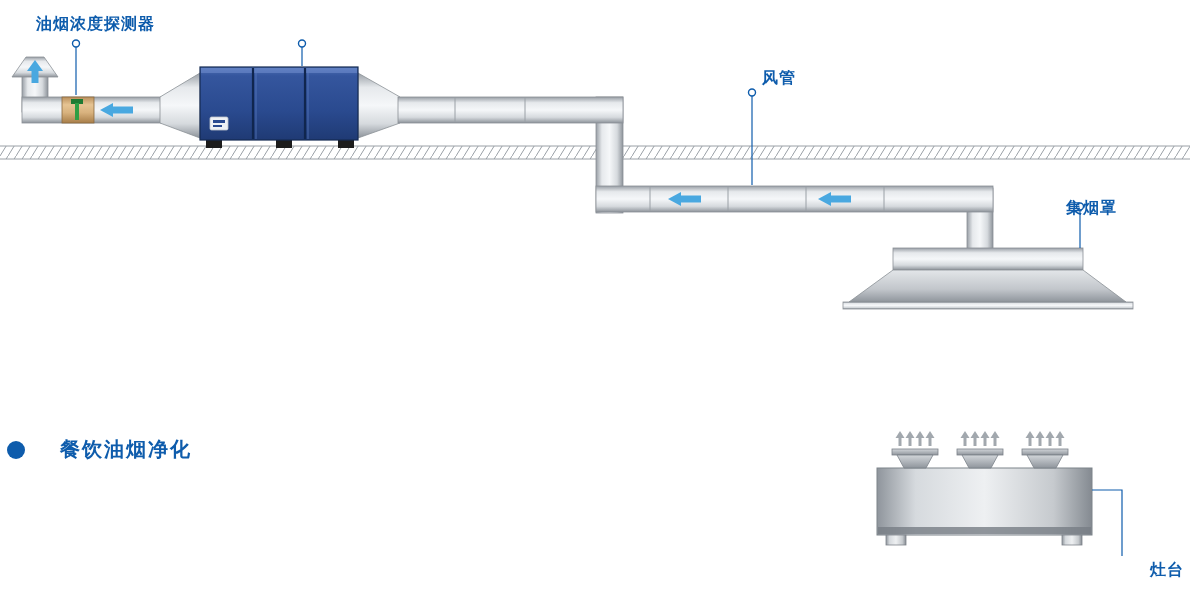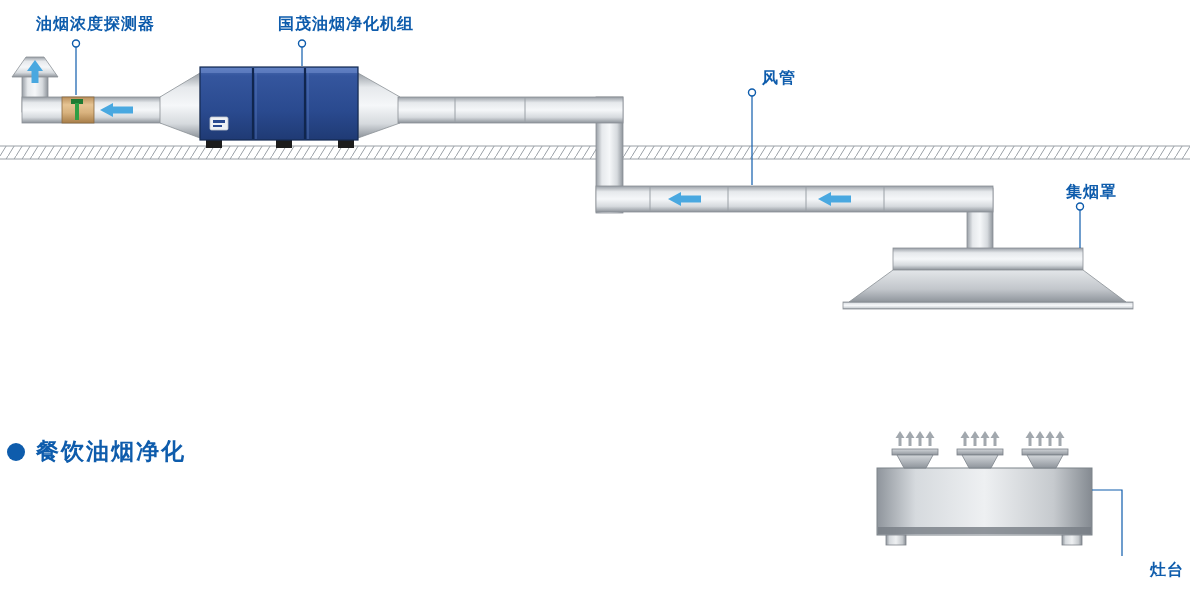--- a/index.html
+++ b/index.html
@@ -3,21 +3,21 @@
 <meta charset="utf-8">
 <style>
   * { margin:0; padding:0; box-sizing:border-box; }
   html,body { width:1190px; height:590px; background:#ffffff; overflow:hidden;
               font-family:"Liberation Sans", sans-serif; }
   .canvas { position:relative; width:1190px; height:469px; background:#ffffff; }
   .canvas > svg.scene { position:absolute; left:0; top:0; }
   .diagram-label { position:absolute; color:#0e5cac; font-size:16px; font-weight:600;
                    letter-spacing:1px; white-space:nowrap; }
   .legend { position:absolute; left:6px; top:436px; display:flex; align-items:center; gap:10px; }
-  .legend-title { color:#0e5cac; font-size:23px; font-weight:bold; letter-spacing:2px; }
+  .legend-title { color:#0e5cac; font-size:20px; font-weight:bold; letter-spacing:2px;margin-left:24px; }
 </style>
 </head>
 <body>
 
 <div class="canvas">
 
   <svg class="scene" width="1190" height="590" viewBox="0 0 1190 590">
     <defs>
       <pattern id="hatch" width="8" height="13" patternUnits="userSpaceOnUse">
         <line x1="0" y1="13" x2="8" y2="0" stroke="#9aa0a6" stroke-width="1"></line>
@@ -178,23 +178,22 @@
       <circle cx="302" cy="43.5" r="3.5" fill="#ffffff" stroke-width="1.4"></circle>
       <line x1="752" y1="96" x2="752" y2="185"></line>
       <circle cx="752" cy="92.5" r="3.5" fill="#ffffff" stroke-width="1.4"></circle>
       <line x1="1080" y1="210" x2="1080" y2="248"></line>
       <circle cx="1080" cy="206.5" r="3.5" fill="#ffffff" stroke-width="1.4"></circle>
       <path d="M1092,490 L1122,490 L1122,556" fill="none"></path>
     </g>
   </svg>
 
   <div class="diagram-label" style="left:36px; top:14px">油烟浓度探测器</div>
-  <div class="diagram-label" style="left:278px; top:14px">国茂油烟净化机组</div>
   <div class="diagram-label" style="left:762px; top:68px">风管</div>
-  <div class="diagram-label" style="left:1066px; top:182px">集烟罩</div>
+  <div class="diagram-label" style="left:1066px; top:198px">集烟罩</div>
   <div class="diagram-label" style="left:1150px; top:560px">灶台</div>
 
   <div class="legend">
     <svg width="20" height="20">
       <circle cx="10" cy="10" r="9" fill="#0e5cac"></circle>
     </svg>
     <span class="legend-title">餐饮油烟净化</span>
   </div>
 
 </div>

